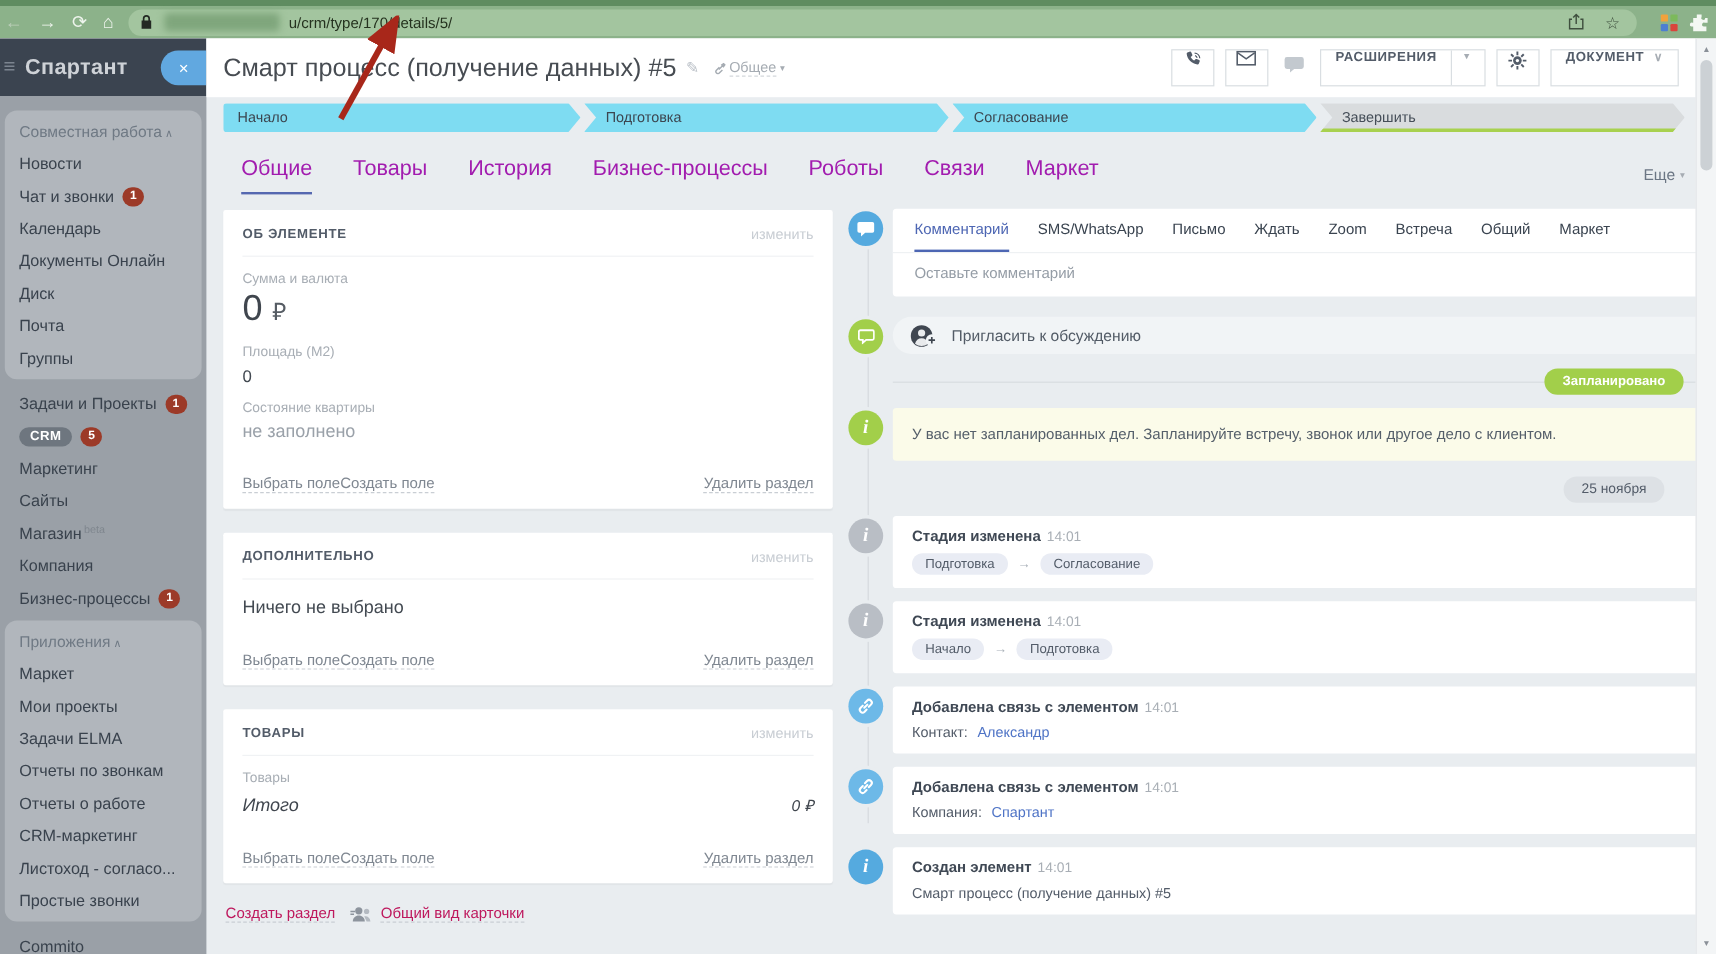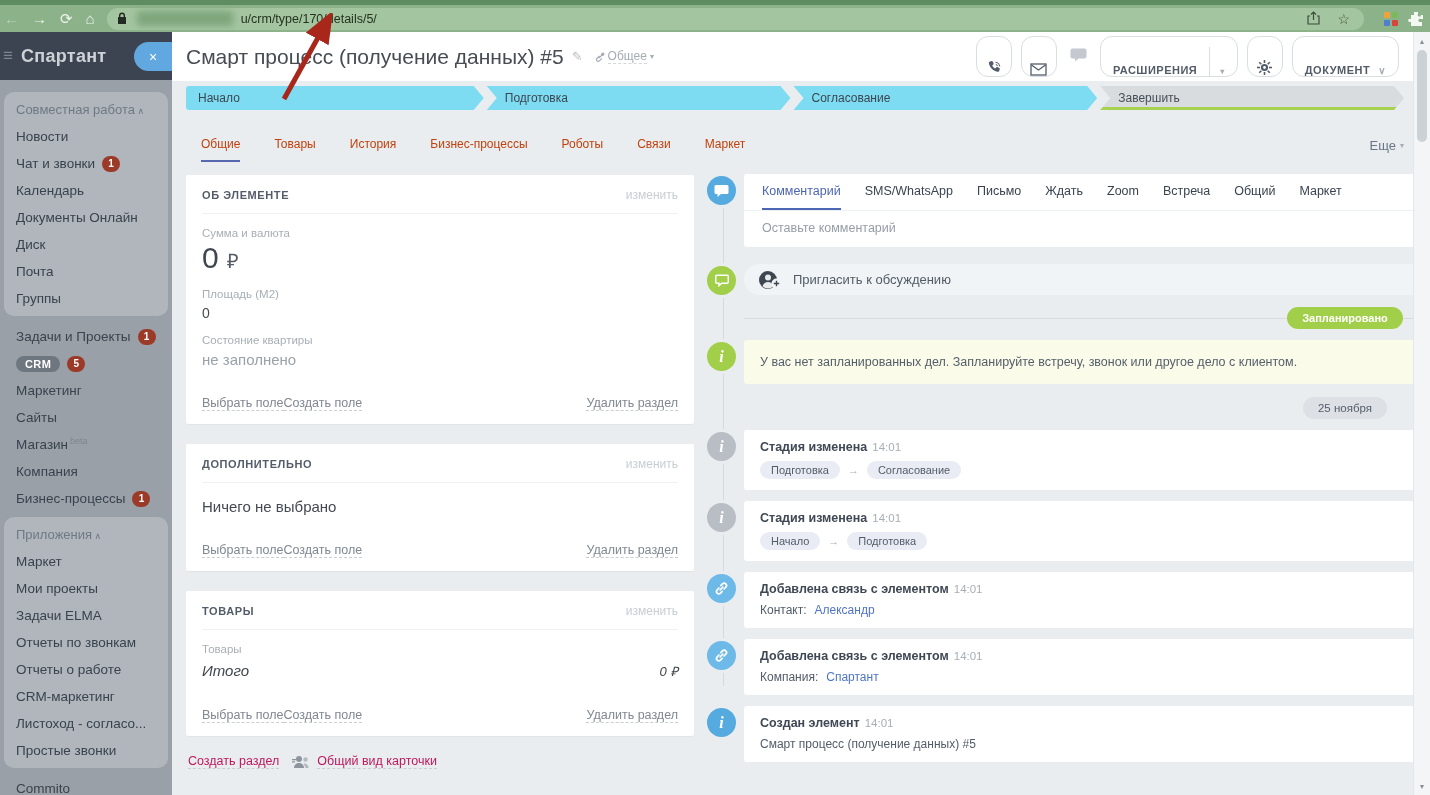--- a/index.html
+++ b/index.html
@@ -40,34 +40,34 @@
 
   
   .main{position:absolute;left:172px;top:32px;right:17px;bottom:0;}
   .page-head{position:absolute;top:0;left:0;right:0;height:49px;background:#fff;display:flex;align-items:center;padding:0 14px;box-sizing:border-box;}
   .page-title{font-size:21px;font-weight:400;color:#474c52;margin:0;white-space:nowrap;}
   .edit-pencil{color:#b9bfc6;font-size:13px;margin-left:8px;cursor:pointer;}
   .scope{color:#a6acb3;font-size:12px;margin-left:12px;display:inline-flex;align-items:center;gap:3px;cursor:pointer;}
   .scope .lbl-dash{border-bottom:1px dashed #d3d7db;}
   .dd{font-size:8px;color:#a6acb3;}
   .head-actions{margin-left:auto;display:flex;align-items:center;gap:9px;}
-  .hbtn{height:41px;background:#fff;border:1px solid #d9dee2;border-radius:12px;display:flex;align-items:flex-end;justify-content:center;color:#535c69;cursor:pointer;box-sizing:border-box;}
+  .hbtn{height:31px;background:#fff;border:1px solid #d9dee2;border-radius:0;display:flex;align-items:flex-start;justify-content:center;color:#535c69;cursor:pointer;box-sizing:border-box;}
   .hbtn.ic{width:36px;}
   .hbtn.txt{padding:0 12px;font-size:11px;font-weight:bold;letter-spacing:.5px;}
   .hbtn .vr{width:1px;height:29px;background:#d9dee2;margin:0 10px 0 12px;}
   .chat-dim{margin:0 3px;cursor:default;}
 
   .stages{position:absolute;top:54px;left:14px;right:9px;height:24px;display:flex;gap:3px;}
   .stage{flex:1;position:relative;background:#7edcf2;display:flex;align-items:center;padding:0 10px 0 18px;font-size:12px;color:#3c4650;cursor:pointer;clip-path:polygon(0 0,calc(100% - 10px) 0,100% 50%,calc(100% - 10px) 100%,0 100%,10px 50%);}
   .stage.first{clip-path:polygon(0 0,calc(100% - 10px) 0,100% 50%,calc(100% - 10px) 100%,0 100%);border-radius:3px 0 0 3px;padding-left:12px;}
   .stage.final{background:#d9dcde;box-shadow:inset 0 -3px 0 #a8d14f;color:#454e58;}
 
   .tabs{position:absolute;top:94px;left:14px;right:9px;height:36px;display:flex;align-items:flex-end;}
   .tabs-list{display:flex;gap:34px;padding-left:15px;}
-  .tab{font-size:12px;color:#c2410c;cursor:pointer;padding-bottom:9px;border-bottom:2px solid transparent;}
+  .tab{font-size:18px;color:#a21caf;cursor:pointer;padding-bottom:9px;border-bottom:2px solid transparent;}
   .tab.active{border-bottom:2px solid #5568b0;}
   .tabs-more{margin-left:auto;color:#6b7684;font-size:13px;padding-bottom:9px;cursor:pointer;display:flex;align-items:center;gap:4px;}
 
   .content{position:absolute;top:132px;left:0;right:0;bottom:0;}
   .col-left{position:absolute;left:14px;top:11px;width:508px;}
   .card{background:#fff;border-radius:2px;padding:13px 16px 13px;margin-bottom:20px;box-shadow:0 1px 1px rgba(0,0,0,.04);}
   .card-head{display:flex;justify-content:space-between;align-items:center;padding-bottom:11px;border-bottom:1px solid #f0f2f4;}
   .card-title{font-size:11px;font-weight:bold;color:#535c69;letter-spacing:.6px;}
   .card-edit{font-size:12px;color:#c8cdd3;cursor:pointer;}
   .f-label{font-size:11.5px;color:#a8aeb5;margin-top:13px;}

